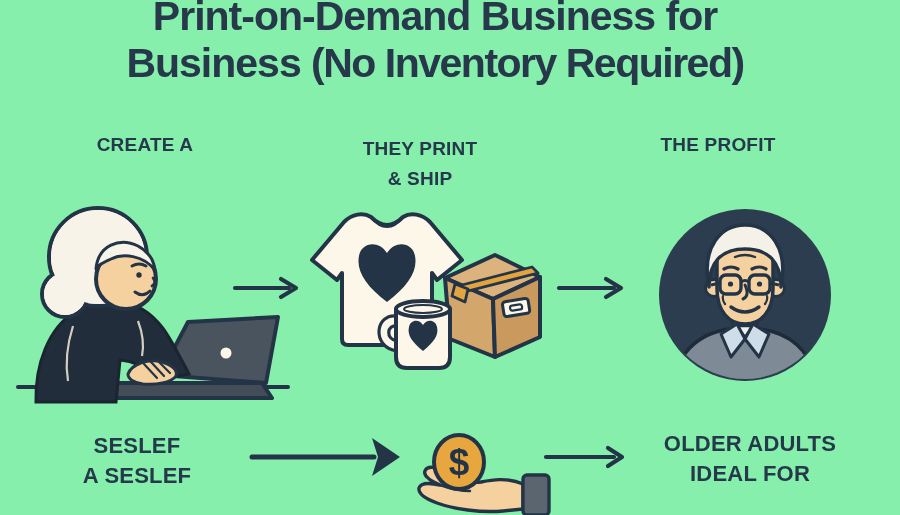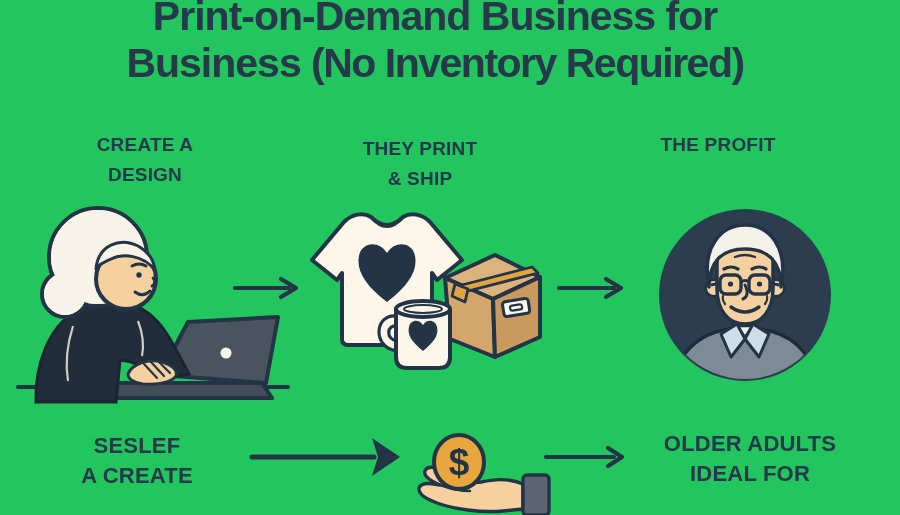--- a/index.html
+++ b/index.html
@@ -1,18 +1,18 @@
 <!DOCTYPE html>
 <html><head>
 <meta charset="utf-8">
 <style>
   html,body{margin:0;padding:0;background:#fcefd8;}
   .stage{
     position:relative;width:900px;height:515px;overflow:hidden;
-    background:#22c55e;color:#253a4c;
+    background:#86efac;color:#253a4c;
     font-family:"Liberation Sans",sans-serif;
   }
   .abs{position:absolute;}
   .title{
     left:435px;top:-7px;transform:translateX(-50%);
     width:840px;text-align:center;
     font-size:41px;line-height:47px;font-weight:700;letter-spacing:-1px;
     color:#26384a;
   }
   .title .light{font-weight:700;letter-spacing:-1.5px;}
@@ -30,21 +30,20 @@
 <div class="stage">
 
   <div class="abs title">
     <span>Print-on-Demand Business for</span><br>
     <b>Business</b>
     <span class="light">(No Inventory Required)</span>
   </div>
 
   <div class="step-label" style="left:45px;top:130px;width:200px;">
     <span>CREATE A</span>
-    <span>DESIGN</span>
   </div>
   <div class="step-label" style="left:320px;top:134px;width:200px;">
     <span>THEY PRINT</span>
     <span>&amp; SHIP</span>
   </div>
   <div class="step-label" style="left:608px;top:130px;width:220px;">
     <span>THE PROFIT</span>
   </div>
 
   <svg class="abs" style="left:10px;top:195px;" width="290" height="210" viewBox="0 0 290 210">
@@ -135,21 +134,21 @@
     <path d="M3 13 H57" stroke="#243447" stroke-width="4.2" stroke-linecap="round"></path>
     <path d="M49 4 L64 13 L49 22" fill="none" stroke="#243447" stroke-width="4.2" stroke-linecap="round" stroke-linejoin="round"></path>
   </svg>
   <svg class="abs" style="left:556px;top:275px;" width="72" height="26" viewBox="0 0 72 26">
     <path d="M3 13 H58" stroke="#243447" stroke-width="4.2" stroke-linecap="round"></path>
     <path d="M50 4 L65 13 L50 22" fill="none" stroke="#243447" stroke-width="4.2" stroke-linecap="round" stroke-linejoin="round"></path>
   </svg>
 
   <div class="step-label flow-label" style="left:27px;top:431px;width:220px;">
     <span>SESLEF</span>
-    <span>A CREATE</span>
+    <span>A SESLEF</span>
   </div>
 
   <svg class="abs" style="left:248px;top:435px;" width="155" height="44" viewBox="0 0 155 44">
     <path d="M4 22 H126" stroke="#243447" stroke-width="5" stroke-linecap="round"></path>
     <polygon points="124,3 152,22 124,41 130,22" fill="#243447"></polygon>
   </svg>
 
   <svg class="abs" style="left:395px;top:420px;" width="165" height="95" viewBox="0 0 165 95">
     <g>
       <path d="M128 64 C112 57 96 60 86 62 C74 64 60 57 50 51 C42 47 32 45 30 51 C28 56 36 61 45 65 C36 63 26 62 24 68 C23 74 31 79 42 83 C58 89 86 93 108 91 L128 89 Z" fill="#f6d1a0" stroke="#243447" stroke-width="3.4" stroke-linejoin="round"></path>

